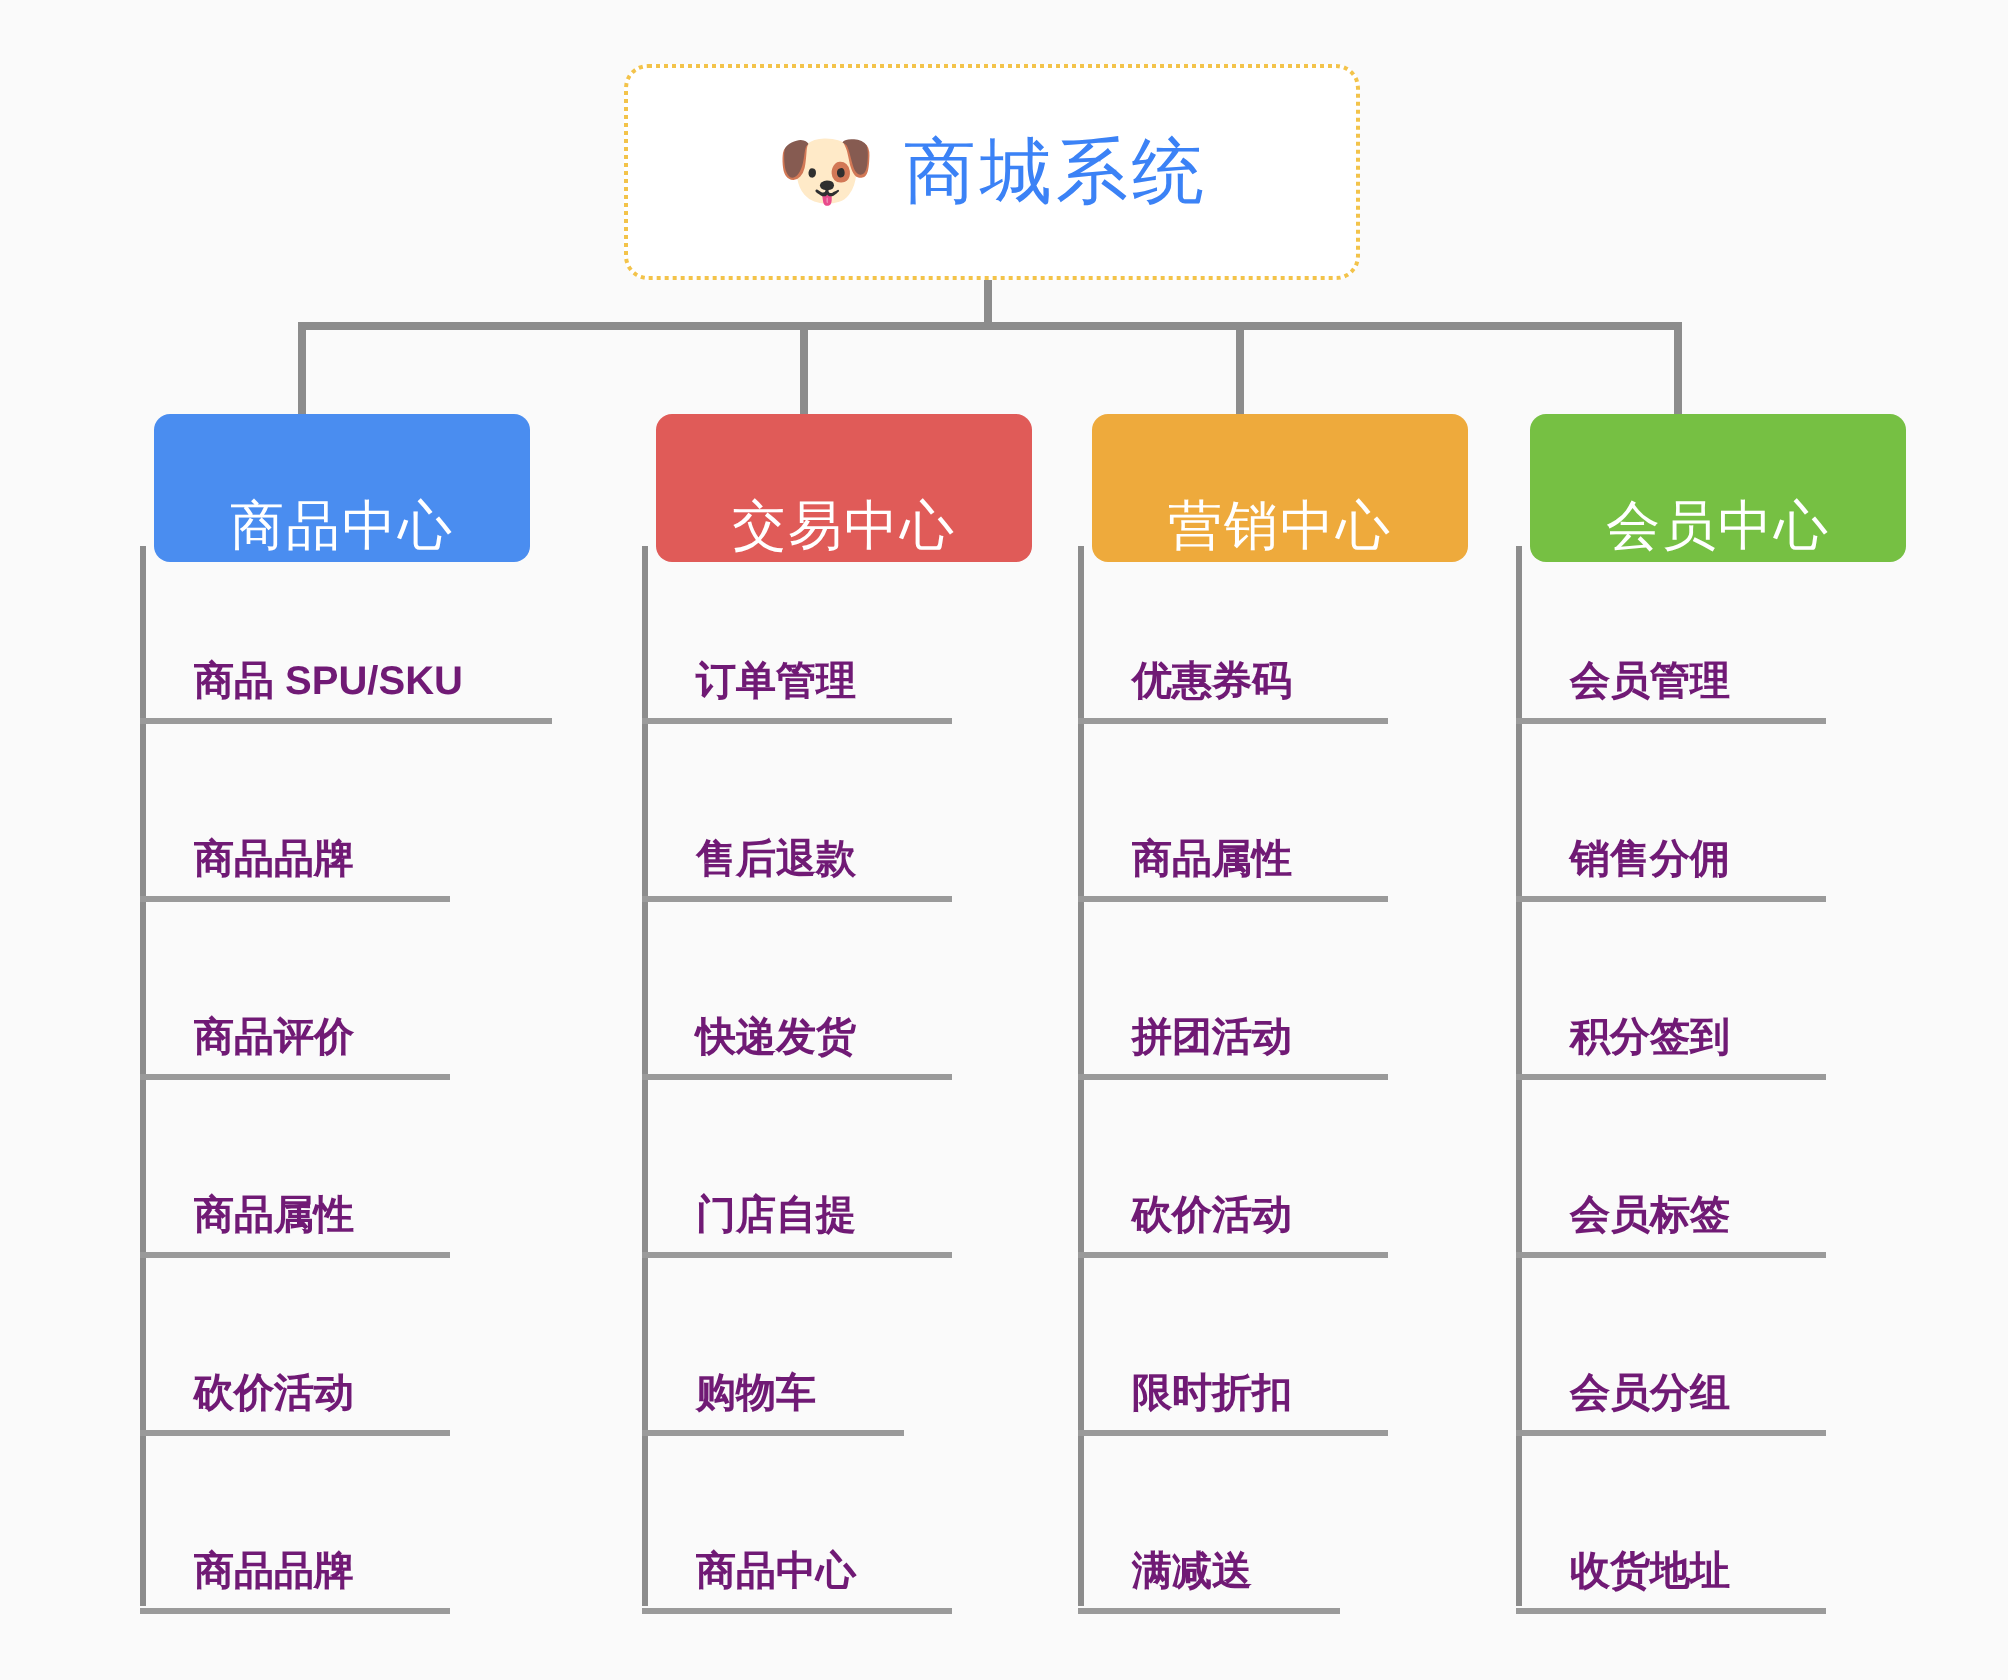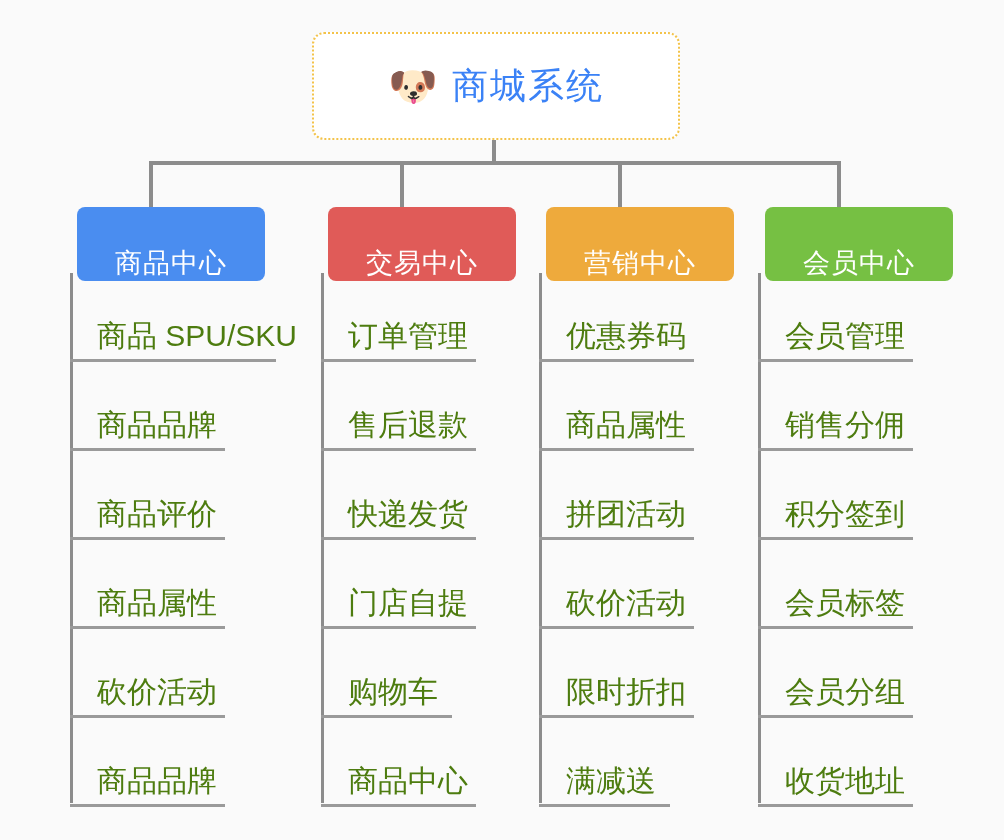--- a/index.html
+++ b/index.html
@@ -84,24 +84,25 @@
 
   .leaf {
     position: absolute;
     left: 0;
     height: 89px;
   }
   .leaf-label {
     position: absolute;
     left: 40px;
     bottom: 11px;
-    font-size: 30px;
-    color: #4d7c0f;
+    font-size: 20px;
+    color: #701a75;
     white-space: nowrap;
     line-height: 1;
+    font-weight: bold;
   }
   .leaf-rule {
     position: absolute;
     left: 0;
     bottom: 0;
     height: 3px;
     background: #9a9a9a;
   }
 </style>
 </head>

